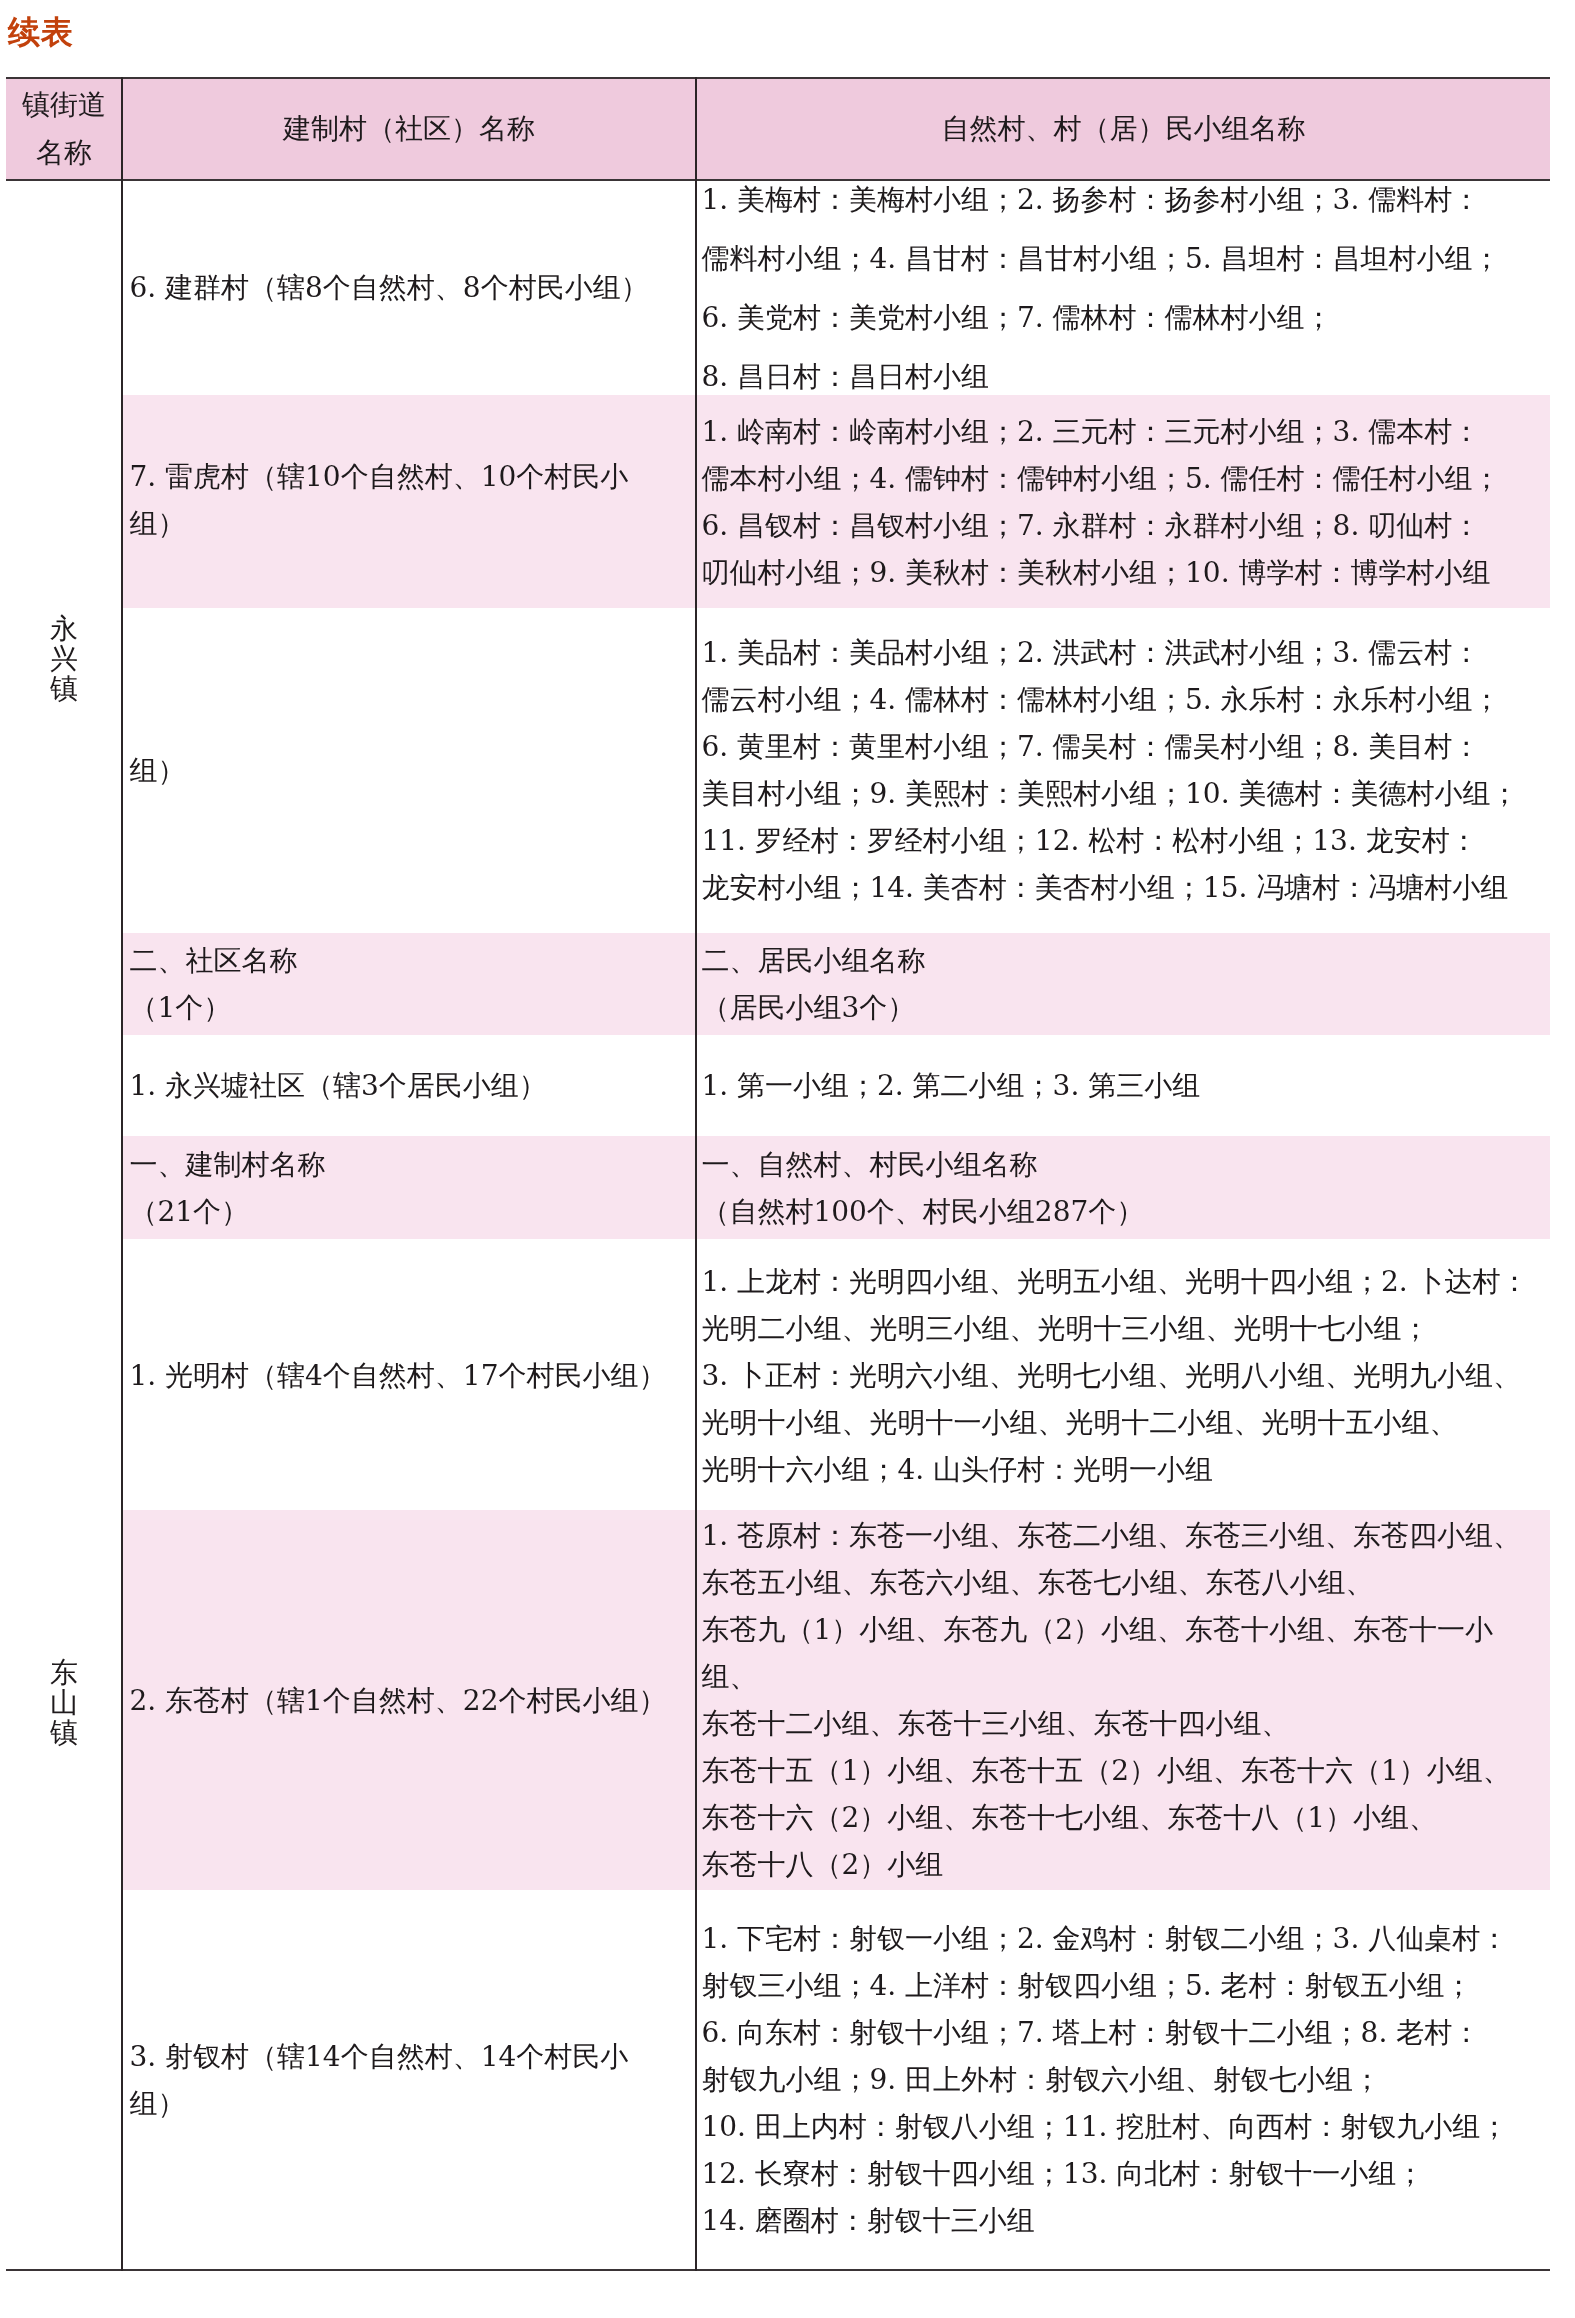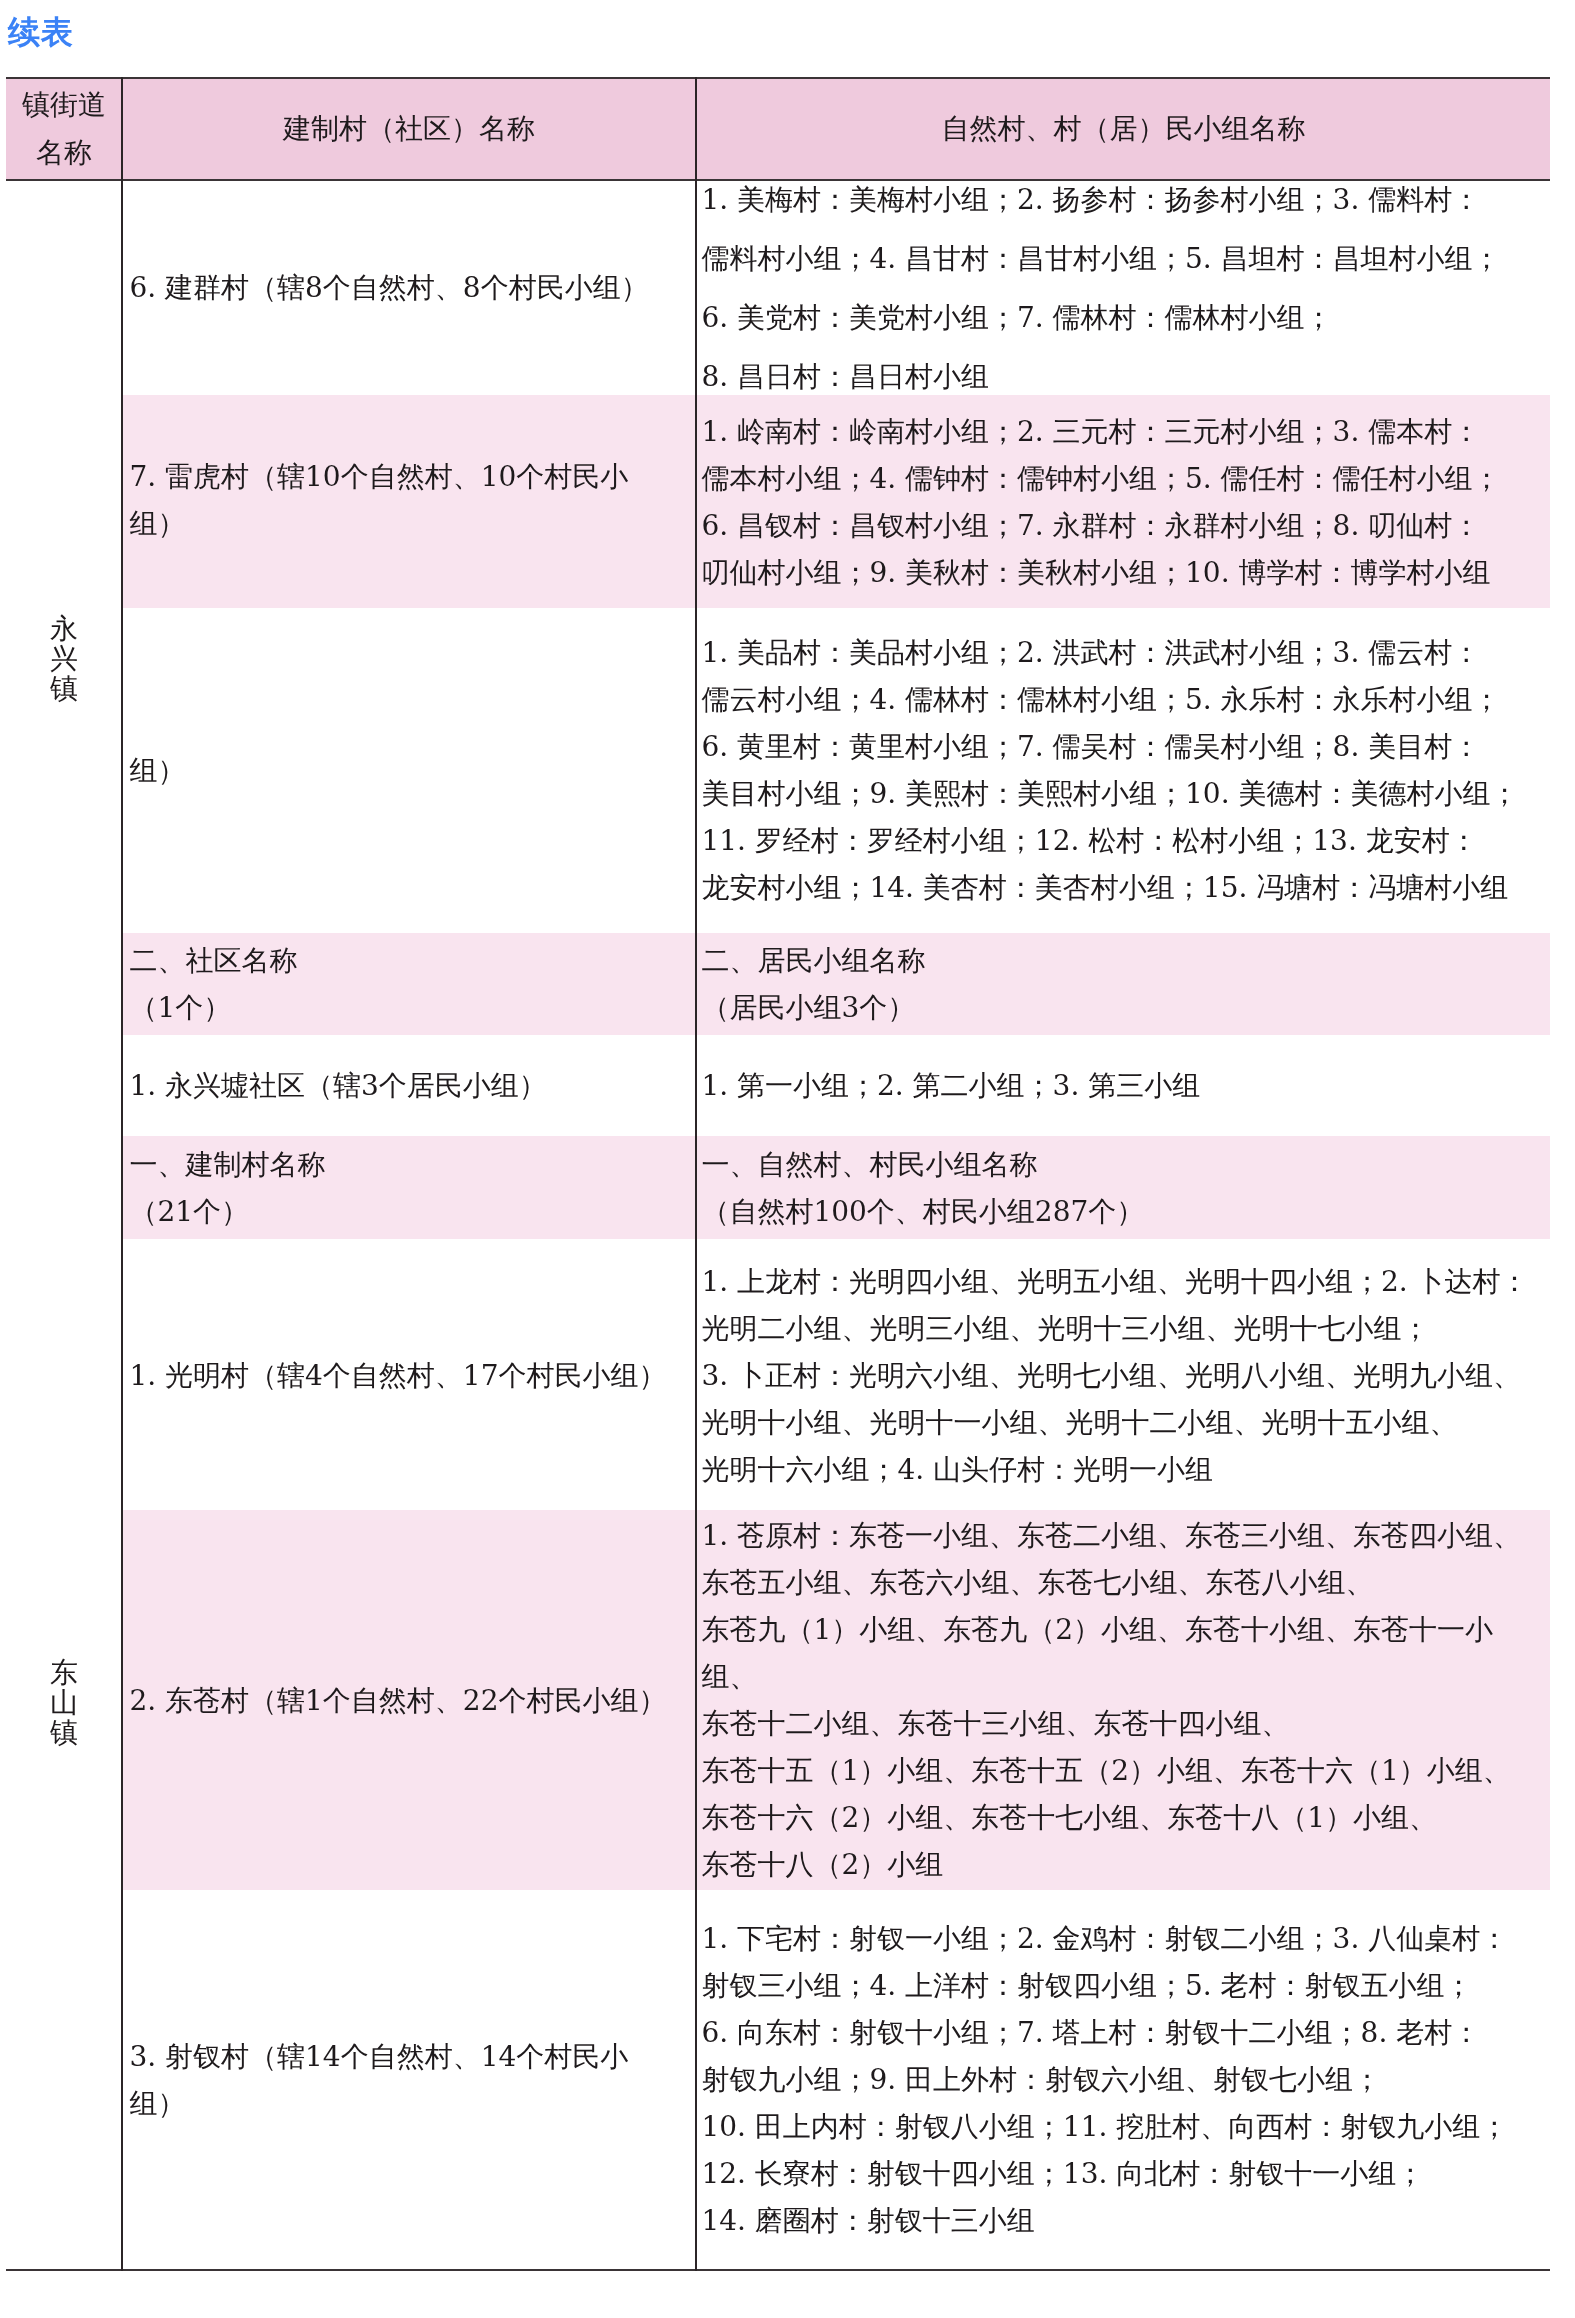--- a/index.html
+++ b/index.html
@@ -1,19 +1,19 @@
 <!DOCTYPE html>
 <html style="font-size:12.7px"><head>
 <meta charset="utf-8">
 <style>
   html, body { margin: 0; padding: 0; background: #ffffff; }
   body { width: 1576px; height: 2319px; position: relative; overflow: hidden;
          font-family: "DejaVu Serif", "Liberation Serif", serif; color: #1e1a1c; }
   .title { position: absolute; left: 8px; top: 11px; font-size: 32px; font-weight: bold;
-           font-family: "DejaVu Sans", "Liberation Sans", sans-serif; color: #3b82f6; letter-spacing: 0.8px; }
+           font-family: "DejaVu Sans", "Liberation Sans", sans-serif; color: #c2410c; letter-spacing: 0.8px; }
   .table { position: absolute; left: 6.4px; top: 77px; width: 1544px; height: 2194px; }
   .topline { position: absolute; left: 0; top: 0; width: 1544px; height: 2.4px; background: #3a3436; }
   .botline { position: absolute; left: 0; bottom: 0; width: 1544px; height: 2.4px; background: #3a3436; }
   .headline { position: absolute; left: 0; width: 1544px; height: 2.4px; background: #3a3436; }
   .vline { position: absolute; width: 1.6px; background: #2b2527; }
   .band { position: absolute; }
   .band.head { background: #efcadd; }
   .band.pink { background: #f9e4ef; }
   .cell { position: absolute; display: flex; flex-direction: column; justify-content: center;
           font-size: 28px; line-height: 47px; white-space: nowrap; }

